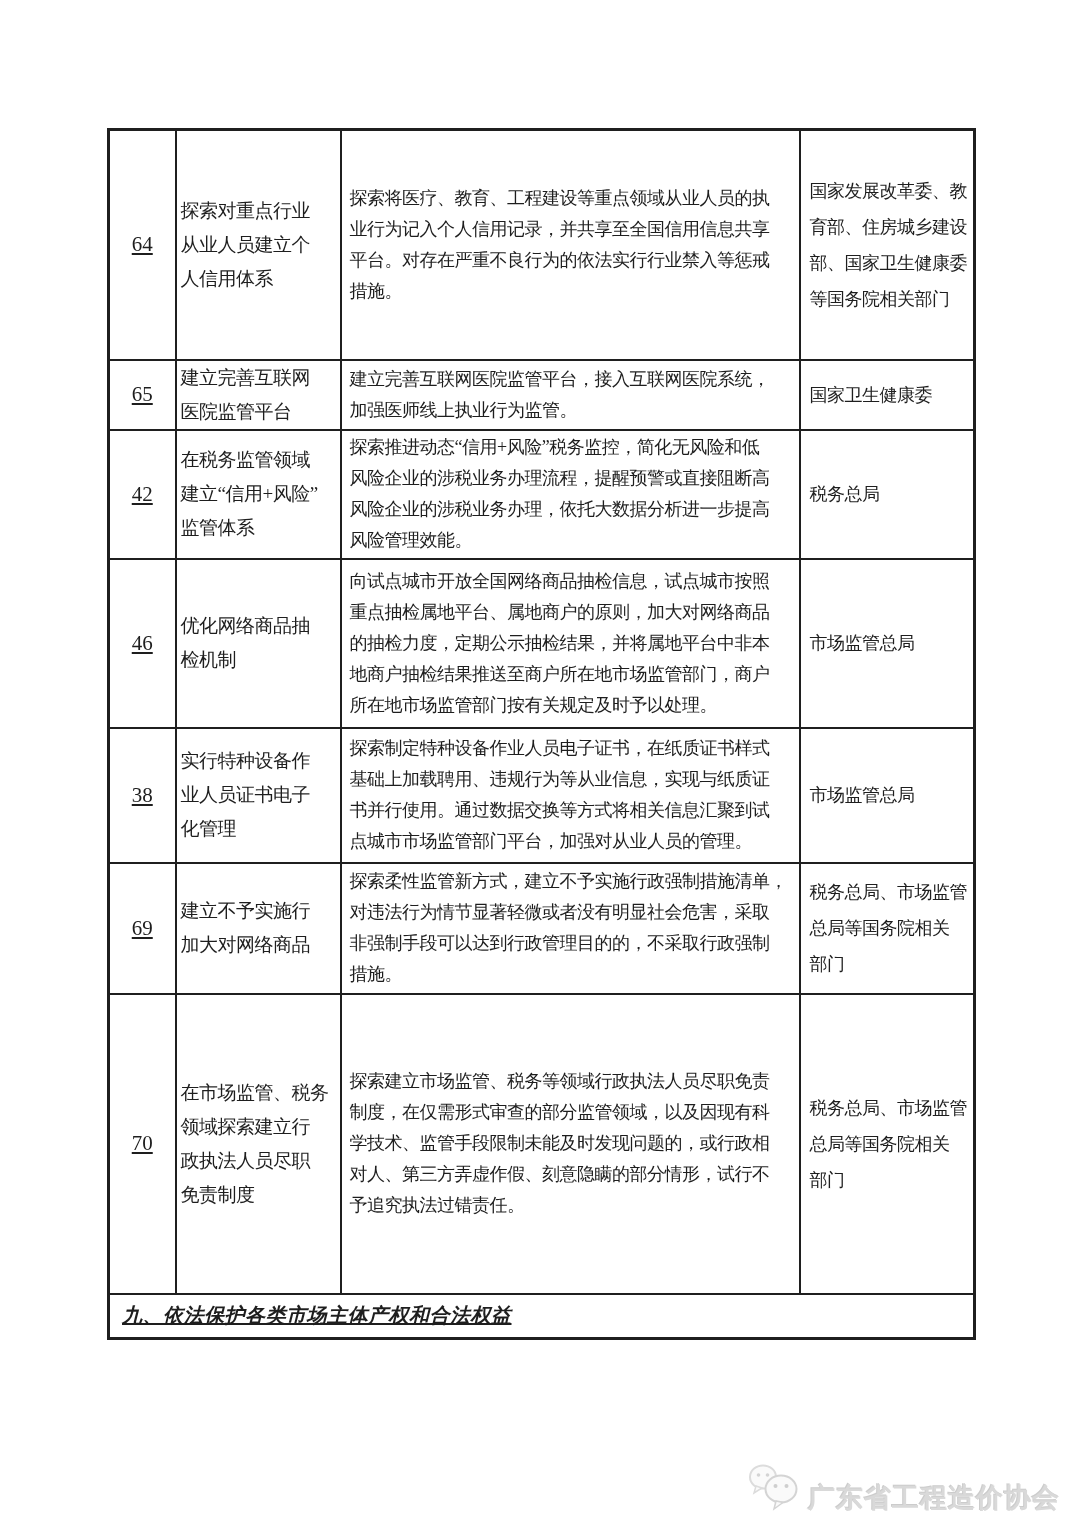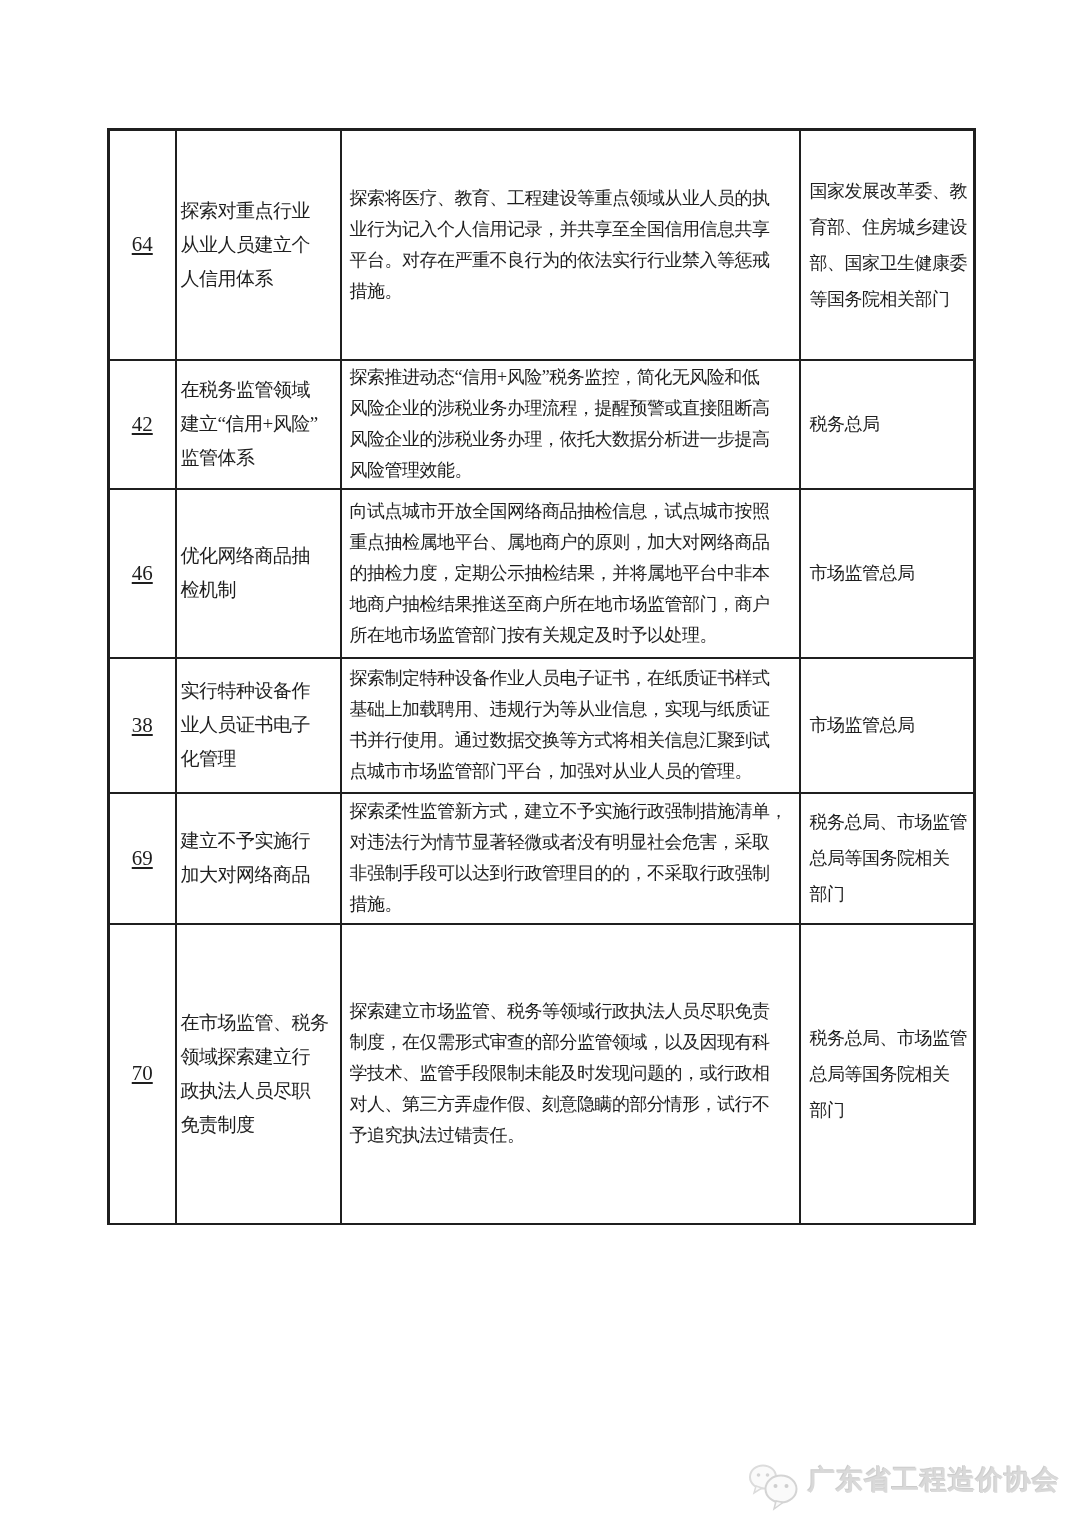--- a/index.html
+++ b/index.html
@@ -65,21 +65,21 @@
     font-weight: bold;
     font-style: italic;
     letter-spacing: 0.5px;
   }
 
   .watermark {
     position: absolute;
     left: 748px;
     top: 1462px;
     display: flex;
-    align-items: flex-start;
+    align-items: flex-end;
     gap: 8px;
   }
   .watermark-text {
     font-size: 27px;
     font-weight: bold;
     letter-spacing: 1px;
     color: #d9d9d9;
     text-shadow: -1px -1px 0 #cccccc, 1px 1px 1px #ffffff;
     font-family: "Liberation Sans", "DejaVu Sans", sans-serif;
     white-space: nowrap;
@@ -105,20 +105,28 @@
 人信用体系</td>
         <td class="desc-cell">探索将医疗、教育、工程建设等重点领域从业人员的执
 业行为记入个人信用记录，并共享至全国信用信息共享
 平台。对存在严重不良行为的依法实行行业禁入等惩戒
 措施。</td>
         <td class="dept-cell col-last">国家发展改革委、教
 育部、住房城乡建设
 部、国家卫生健康委
 等国务院相关部门</td>
       </tr>
+      <tr style="height:66px">
+        <td class="num-cell col-first">65</td>
+        <td class="task-cell">建立完善互联网
+医院监管平台</td>
+        <td class="desc-cell">建立完善互联网医院监管平台，接入互联网医院系统，
+加强医师线上执业行为监管。</td>
+        <td class="dept-cell col-last">国家卫生健康委</td>
+      </tr>
       <tr style="height:129px">
         <td class="num-cell col-first">42</td>
         <td class="task-cell">在税务监管领域
 建立“信用+风险”
 监管体系</td>
         <td class="desc-cell">探索推进动态“信用+风险”税务监控，简化无风险和低
 风险企业的涉税业务办理流程，提醒预警或直接阻断高
 风险企业的涉税业务办理，依托大数据分析进一步提高
 风险管理效能。</td>
         <td class="dept-cell col-last">税务总局</td>
@@ -165,20 +173,23 @@
 免责制度</td>
         <td class="desc-cell">探索建立市场监管、税务等领域行政执法人员尽职免责
 制度，在仅需形式审查的部分监管领域，以及因现有科
 学技术、监管手段限制未能及时发现问题的，或行政相
 对人、第三方弄虚作假、刻意隐瞒的部分情形，试行不
 予追究执法过错责任。</td>
         <td class="dept-cell col-last">税务总局、市场监管
 总局等国务院相关
 部门</td>
       </tr>
+      <tr class="outer-bottom" style="height:45px">
+        <td class="section-cell col-first col-last" colspan="4">九、依法保护各类市场主体产权和合法权益</td>
+      </tr>
     </tbody>
   </table>
 
   <div class="watermark">
     <span>
       <svg width="52" height="50" viewBox="0 0 52 50">
 
         <ellipse cx="15" cy="15" rx="13" ry="11.5" fill="#fafafa" stroke="#dcdcdc" stroke-width="2"></ellipse>
         <path d="M8 24 L6 31 L14 26 Z" fill="#fafafa" stroke="#dcdcdc" stroke-width="1.5"></path>
         <circle cx="10.5" cy="13" r="1.8" fill="#d4d4d4"></circle>

